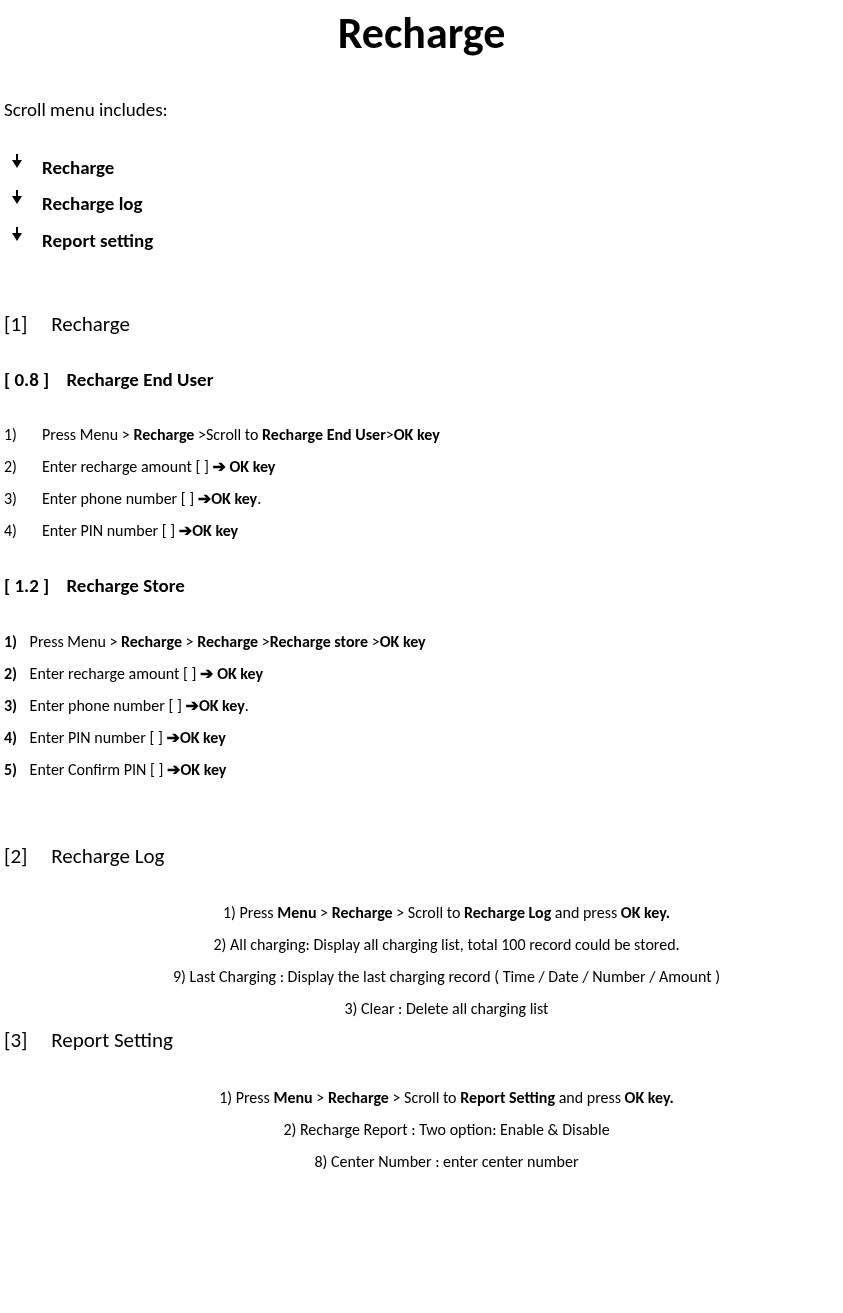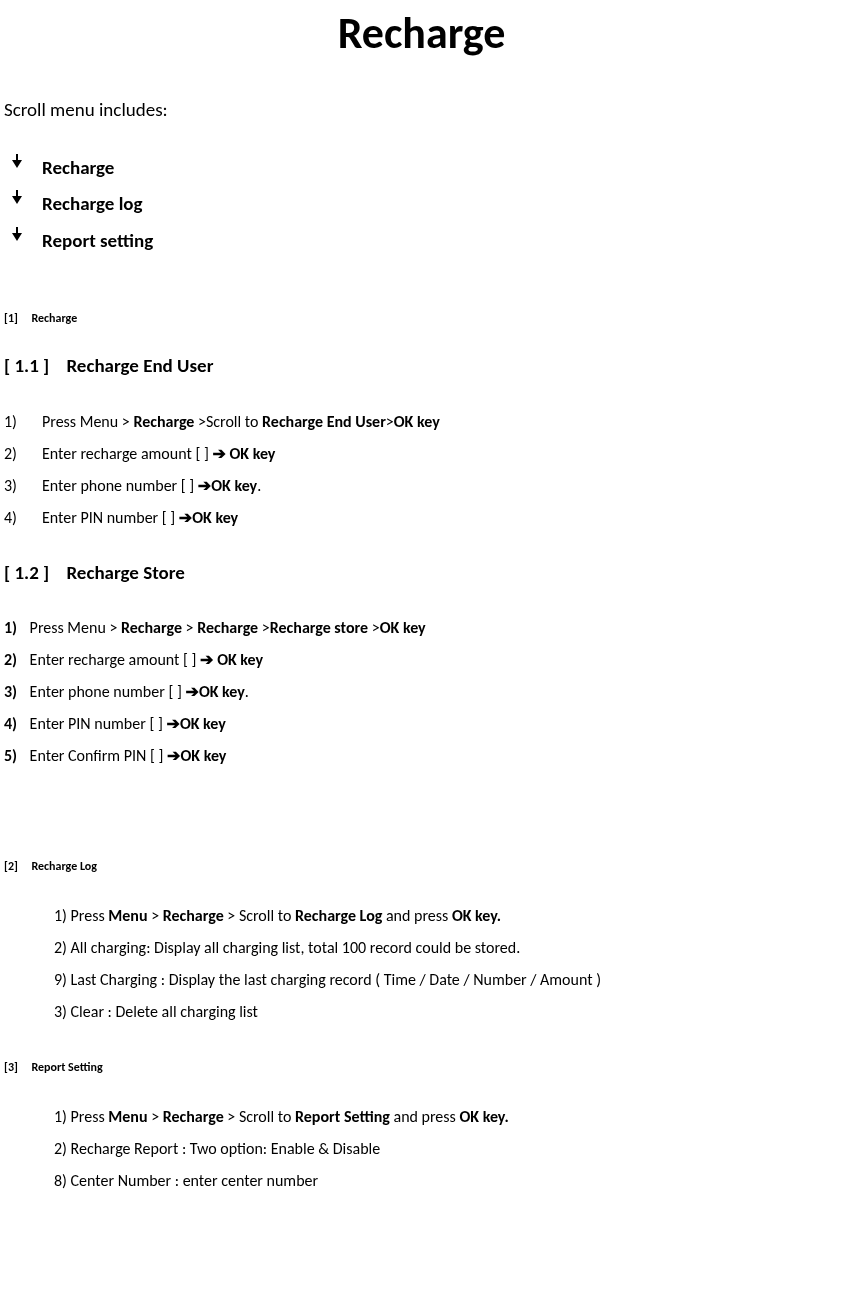--- a/index.html
+++ b/index.html
@@ -44,23 +44,22 @@
       border-top: 8px solid #000;
     }
     .bullet-list li::after {
       content: "";
       position: absolute;
       left: 12px; top: 4px;
       width: 2px; height: 7px;
       background: #000;
     }
     .sec-head {
-      font-weight: bold;
-      font-size: 12px;
-      margin-top: 30px;
+      font-weight: normal;
+      font-size: 21px;
       margin-bottom: 25px;
     }
     .sub-head {
       font-weight: bold;
       font-size: 19px;
       margin-top: 25px;
       margin-bottom: 25px;
     }
     .steps-indent {
       margin-left: 0;
@@ -73,20 +72,21 @@
       display: inline-block;
       width: 38px;
     }
     .num-col-b {
       display: inline-block;
       width: 22px;
       font-weight: bold;
     }
     .indent-block {
       margin-left: 50px;
+      text-align: center;
     }
     b { font-weight: bold; }
     .arrow { font-weight: bold; }
     .gap-lg { height: 55px; }
   </style>
 </head>
 <body>
 
 <h1 class="title">Recharge</h1>
 
@@ -97,21 +97,21 @@
   <li>Recharge log</li>
   <li>Report setting</li>
 </ul>
 
 <p class="sec-head">
   <span>[1]</span>&nbsp;&nbsp;&nbsp;&nbsp;
   <span>Recharge</span>
 </p>
 
 <p class="sub-head">
-  <span>[ 1.1 ]</span>&nbsp;&nbsp;&nbsp;
+  <span>[ 0.8 ]</span>&nbsp;&nbsp;&nbsp;
   <span>Recharge End User</span>
 </p>
 
 <div class="steps-indent">
   <div class="step-line">
     <span class="num-col">1)</span><span>Press Menu &gt; </span><b>Recharge</b><span> &gt;Scroll to </span><b>Recharge End User</b><span>&gt;</span><b>OK key</b>
   </div>
   <div class="step-line">
     <span class="num-col">2)</span><span>Enter recharge amount   [       ] </span><b class="arrow">➔ OK key</b>
   </div>

